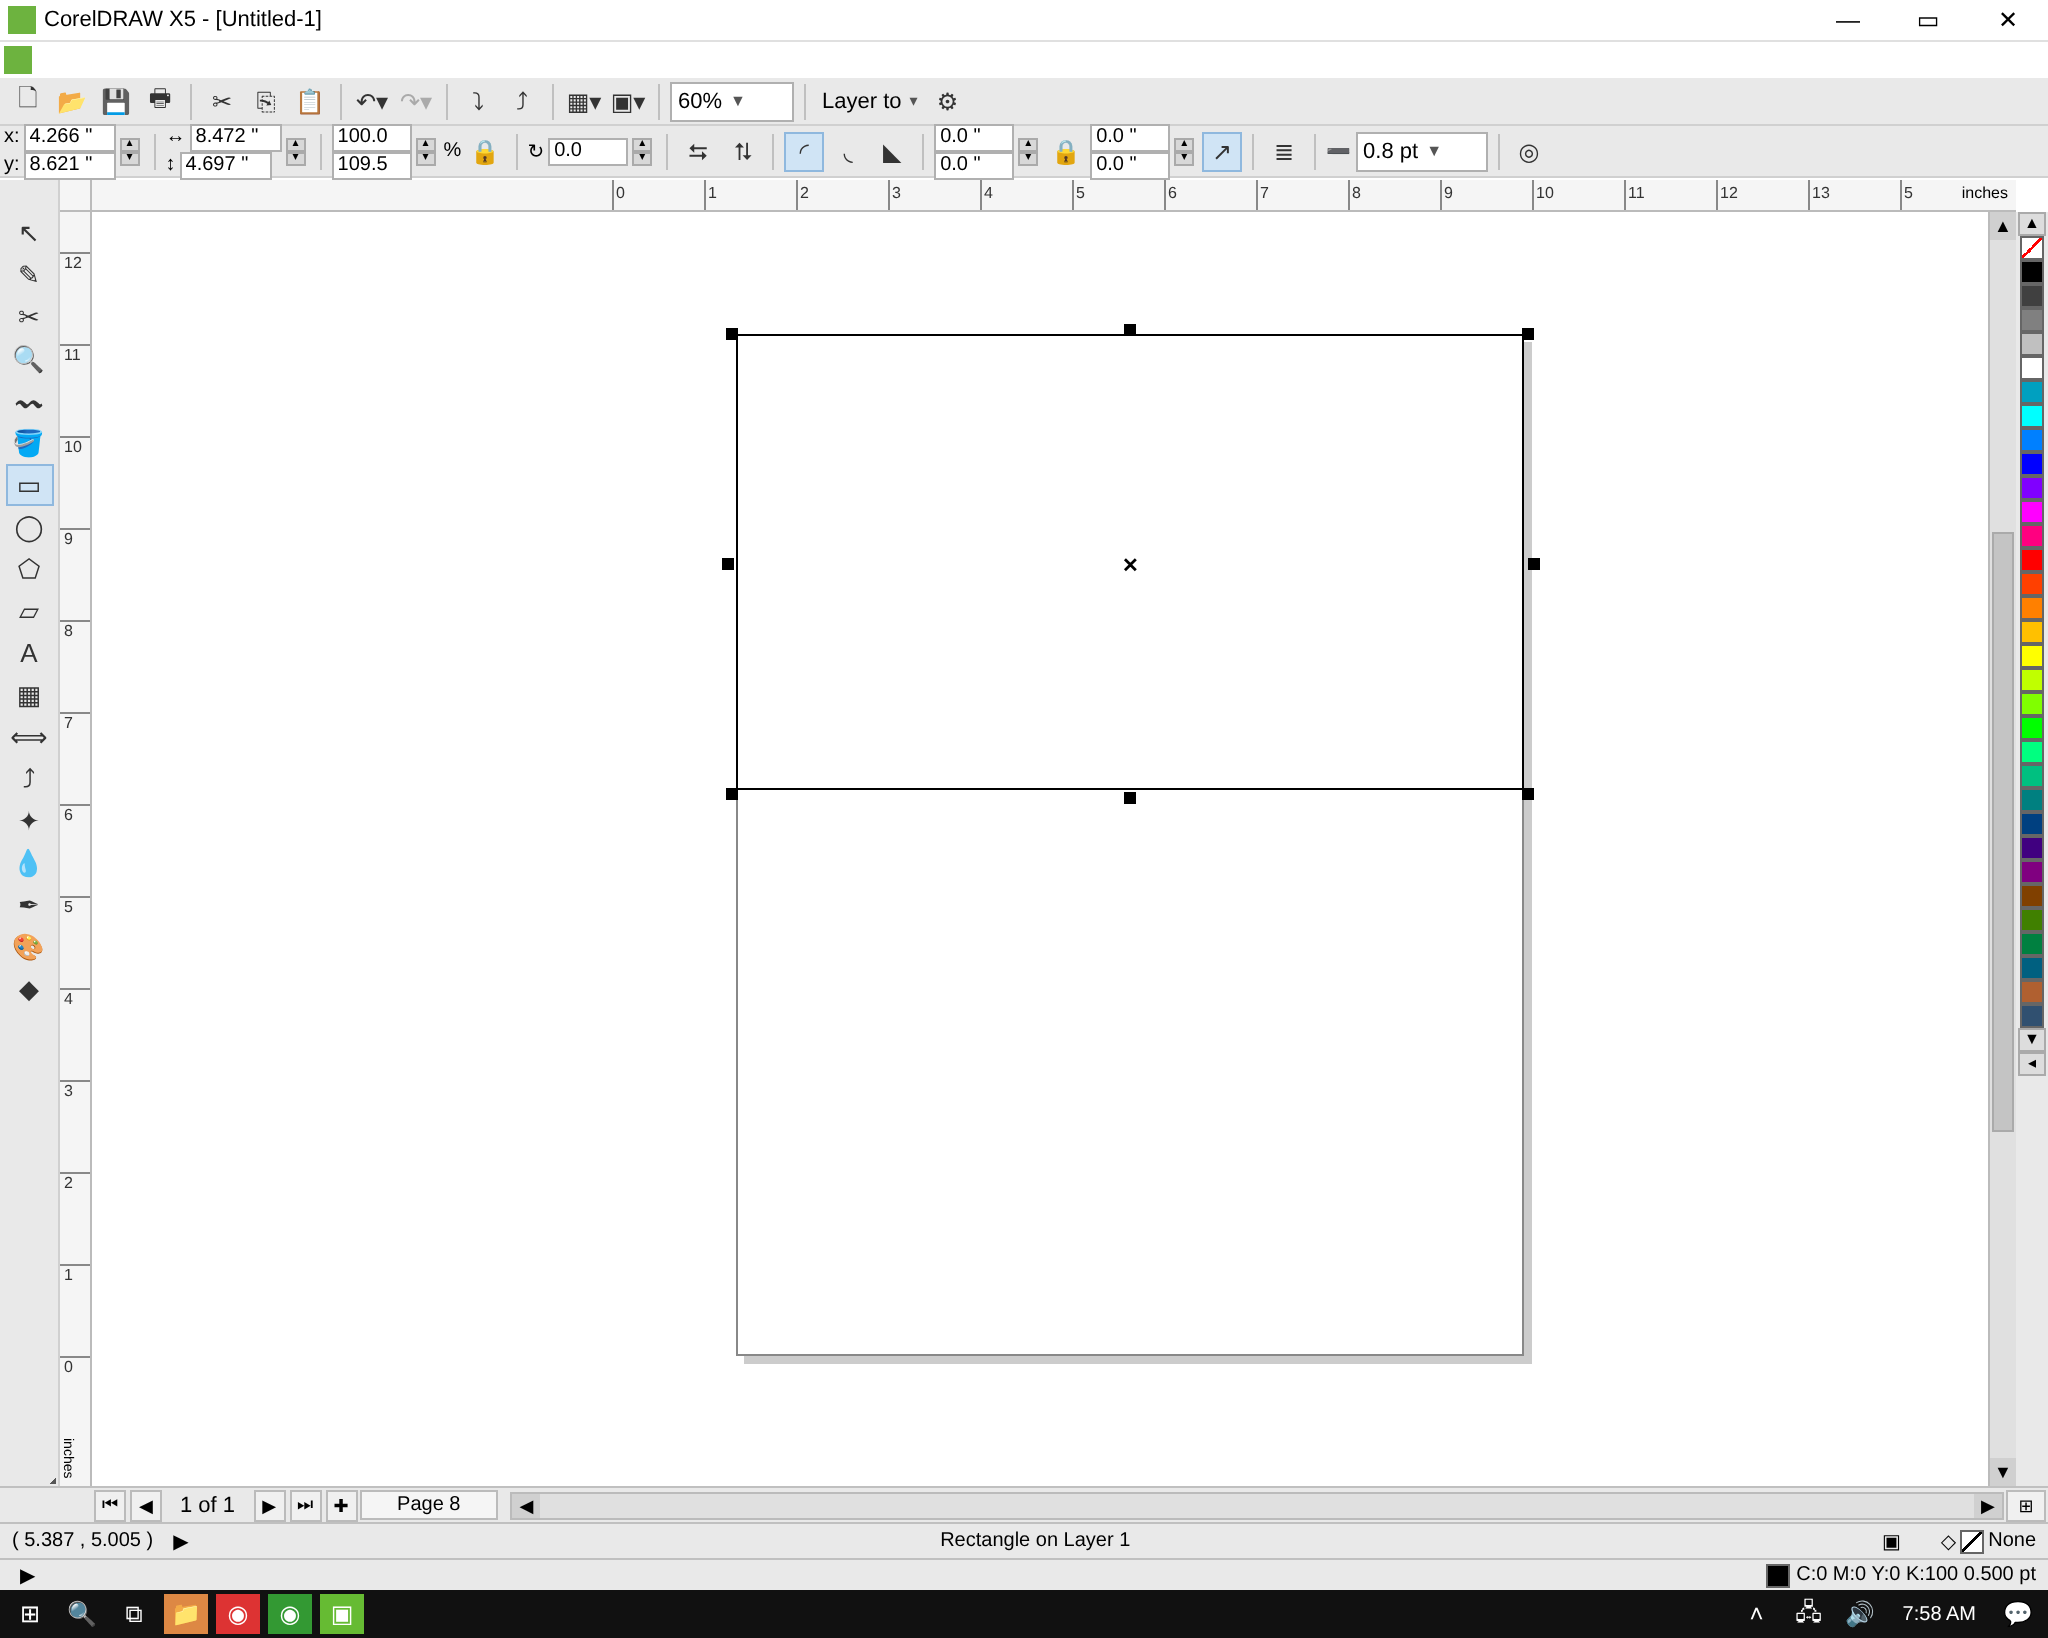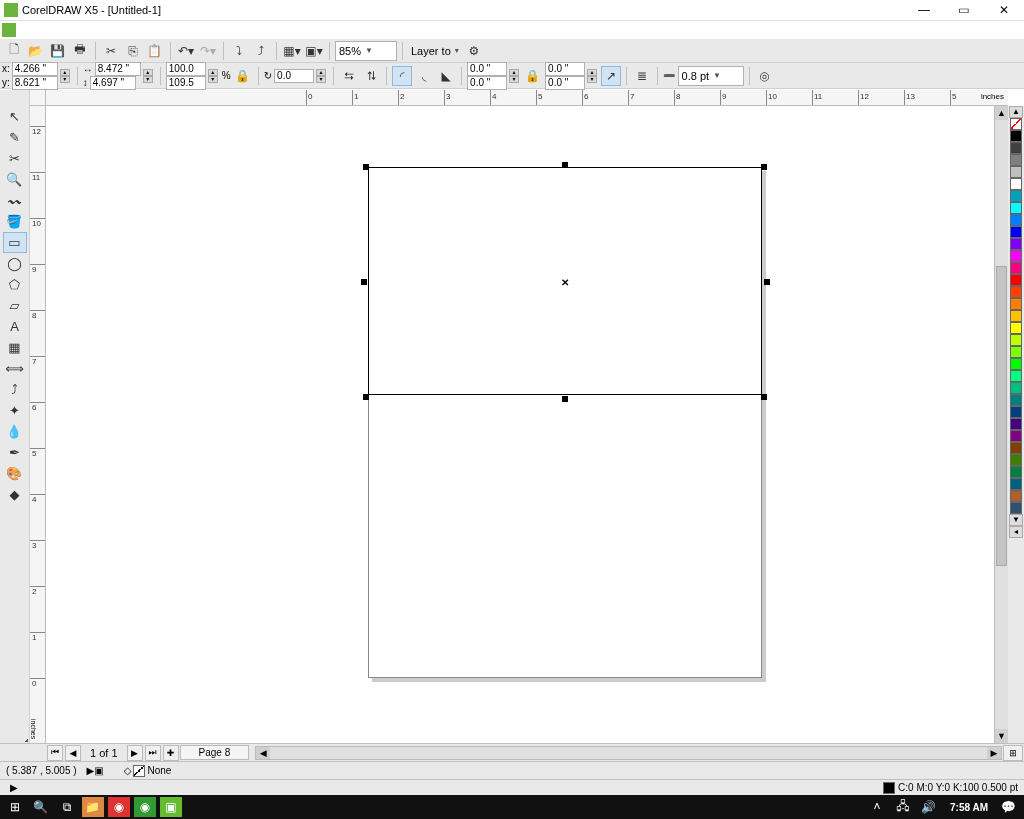--- a/index.html
+++ b/index.html
@@ -74,21 +74,21 @@
 
 
 .status1 { height: 18px; background: #e9e9e9; border-top: 1px solid #c0c0c0; display:flex; align-items:center; font-size:10px; position:absolute; left:0; right:0; bottom:40px; padding:0 6px;}
 .status2 { height: 16px; background: #e9e9e9; border-top: 1px solid #c0c0c0; display:flex; align-items:center; font-size:10px; position:absolute; left:0; right:0; bottom:24px; padding:0 6px;}
 
 
 .taskbar { position:absolute; left:0; right:0; bottom:0; height:24px; background:#111; display:flex; align-items:center; padding:0 4px; gap:4px; color:#fff; font-size:10px;}
 .taskbar .tbicon { width:22px; height:20px; display:flex; align-items:center; justify-content:center; font-size:12px; cursor:pointer; color:#fff;}
 .taskbar .tbicon.active { background:#333; }
 .taskbar .spacer { flex:1; }
-.taskbar .clock { font-size:10px; margin:0 6px;font-weight:bold; }
+.taskbar .clock { font-size:10px; margin:0 6px; }
 
 
 .ic-new::before{content:"🗋";} .ic-open::before{content:"📂";} .ic-save::before{content:"💾";}
 .ic-print::before{content:"🖶";} .ic-cut::before{content:"✂";} .ic-copy::before{content:"⎘";}
 .ic-paste::before{content:"📋";} .ic-undo::before{content:"↶";} .ic-redo::before{content:"↷";}
 
 
 .vscroll { position:absolute; right:0; top:0; bottom:0; width:14px; background:#e0e0e0; border-left:1px solid #bbb;}
 .vscroll .varr { height:14px; background:#d0d0d0; text-align:center; font-size:9px; line-height:14px; cursor:pointer;}
 .vscroll .vthumb { position:absolute; left:1px; right:1px; top:160px; height:300px; background:#c4c4c4; border:1px solid #aaa;}
@@ -136,21 +136,21 @@
   <div class="tbtn"><span class="ic-undo"></span>▾</div>
   <div class="tbtn disabled"><span class="ic-redo"></span>▾</div>
   <span class="sep"></span>
   <div class="tbtn">⤵</div>
   <div class="tbtn">⤴</div>
   <span class="sep"></span>
   <div class="tbtn">▦▾</div>
   <div class="tbtn">▣▾</div>
   <span class="sep"></span>
   <div class="combo" style="width:62px">
-    <span>85%</span>
+    <span>60%</span>
     <span class="arrow">▼</span>
   </div>
   <span class="sep"></span>
   <div class="combo" style="border:none;background:transparent">
     <span>Layer to</span>
     <span class="arrow">▾</span>
   </div>
   <div class="tbtn">⚙</div>
 </div>
 
@@ -413,20 +413,21 @@
   <div class="hscroll">
     <div class="harr" style="left:0">◀</div>
     <div class="harr" style="right:0">▶</div>
   </div>
   <div class="nbtn" style="width:20px">⊞</div>
 </div>
 
 <div class="status1">
   <span>( 5.387 , 5.005 )</span>
   <span style="margin-left:10px">▶</span>
+  <span style="flex:1;text-align:center">Rectangle on Layer 1</span>
   <span style="margin-right:20px">▣</span>
   <span>◇</span>
   <span class="nocolor" style="width:12px;height:12px;display:inline-block;border:1px solid #666;background:linear-gradient(to bottom right,#fff 45%,#000 45%,#000 55%,#fff 55%);margin:0 2px"></span>
   <span>None</span>
 </div>
 
 <div class="status2">
   <span style="margin-left:4px">▶</span>
   <span style="flex:1"></span>
   <span style="width:12px;height:12px;background:#000;display:inline-block;border:1px solid #666;margin-right:3px"></span>

